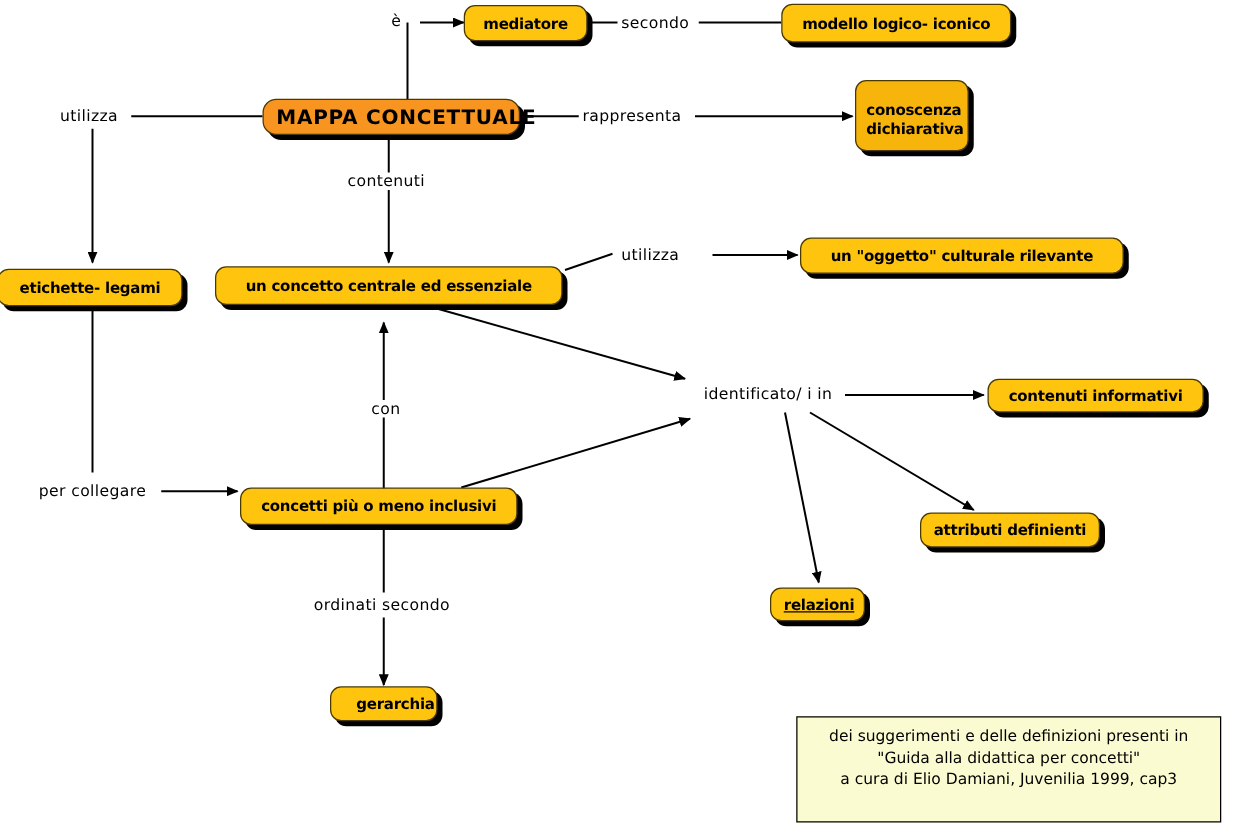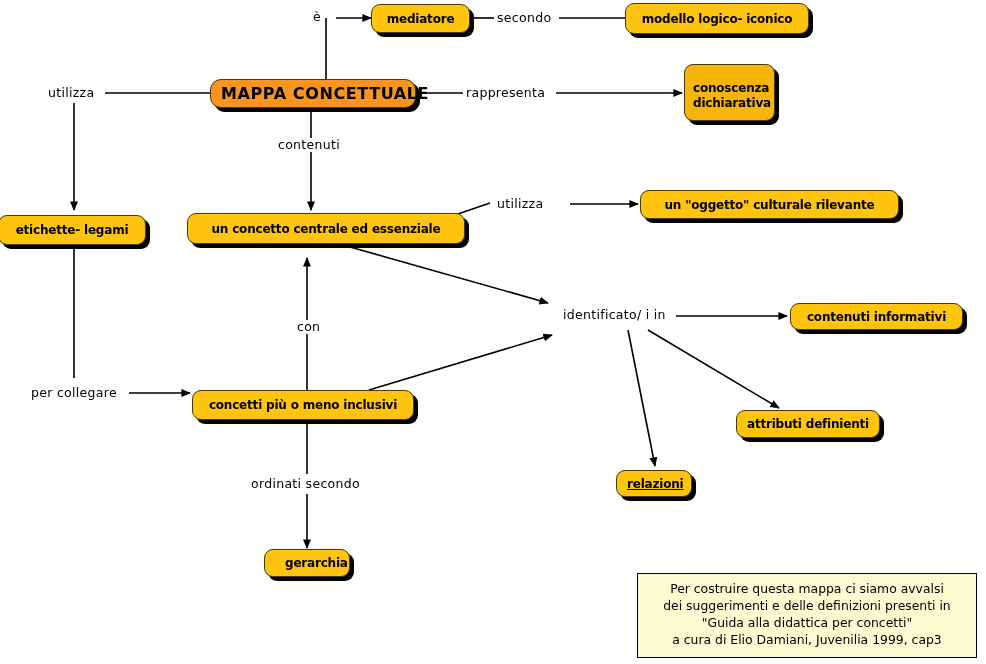--- a/index.html
+++ b/index.html
@@ -165,21 +165,21 @@
 
   <div class="node two-line" style="left:684px; top:64px; width:91px; height:57px; display:block; padding-top:16px;">
     <span class="node-text">conoscenza</span>
     <span class="node-text">dichiarativa</span>
   </div>
 
   <div class="node" style="left:-2px; top:215px; width:148px; height:30px;">
     <span class="node-text">etichette- legami</span>
   </div>
 
-  <div class="node" style="left:187px; top:213px; width:278px; height:31px;">
+  <div class="node" style="left:172px; top:213px; width:278px; height:31px;">
     <span class="node-text">un concetto centrale ed essenziale</span>
   </div>
 
   <div class="node" style="left:640px; top:190px; width:259px; height:29px;">
     <span class="node-text">un  "oggetto" culturale rilevante</span>
   </div>
 
   <div class="node" style="left:192px; top:390px; width:222px; height:30px;">
     <span class="node-text">concetti  più o meno inclusivi</span>
   </div>
@@ -194,19 +194,18 @@
 
   <div class="node" style="left:616px; top:470px; width:76px; height:27px;text-decoration:underline;">
     <span class="node-text">relazioni</span>
   </div>
 
   <div class="node" style="left:264px; top:549px; width:86px; height:28px;padding-left:20px;">
     <span class="node-text">gerarchia</span>
   </div>
 
   <div class="note-box" style="left:637px; top:573px; width:340px; height:85px;">
-    <span class="note-line">Per costruire questa mappa ci siamo avvalsi</span>
     <span class="note-line">dei suggerimenti e delle definizioni presenti in</span>
     <span class="note-line">"Guida alla didattica per concetti"</span>
     <span class="note-line">a cura di Elio Damiani, Juvenilia 1999, cap3</span>
   </div>
 
 </div>
 
 </body></html>

